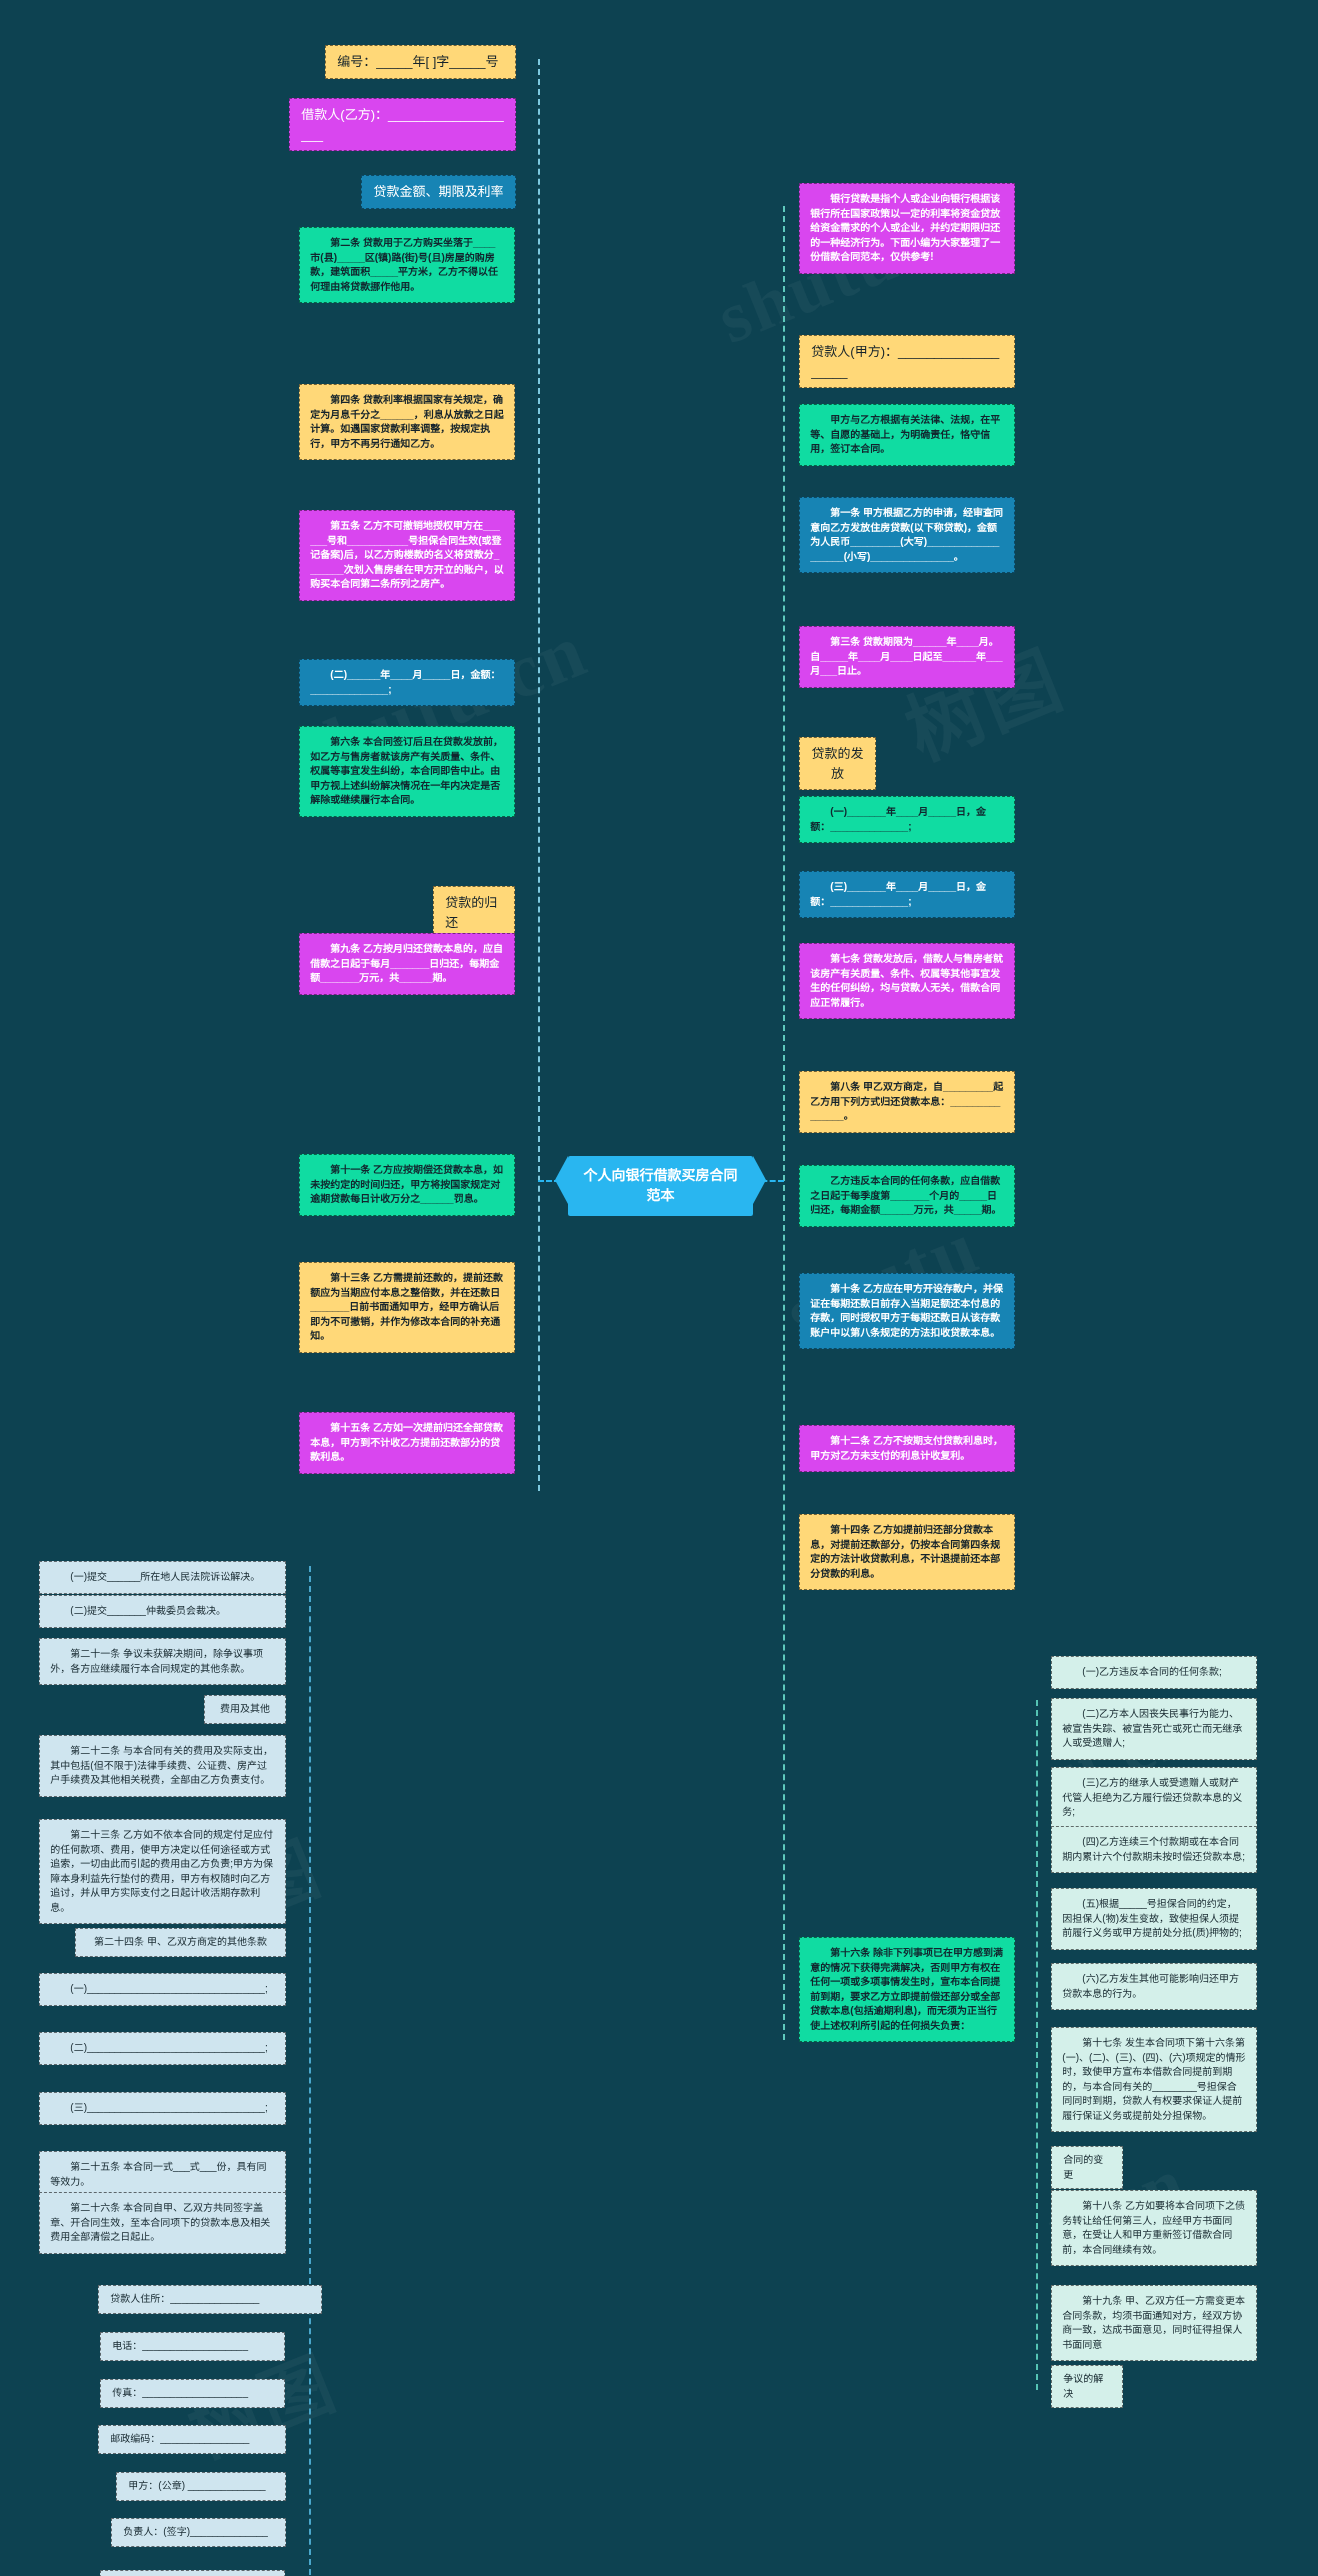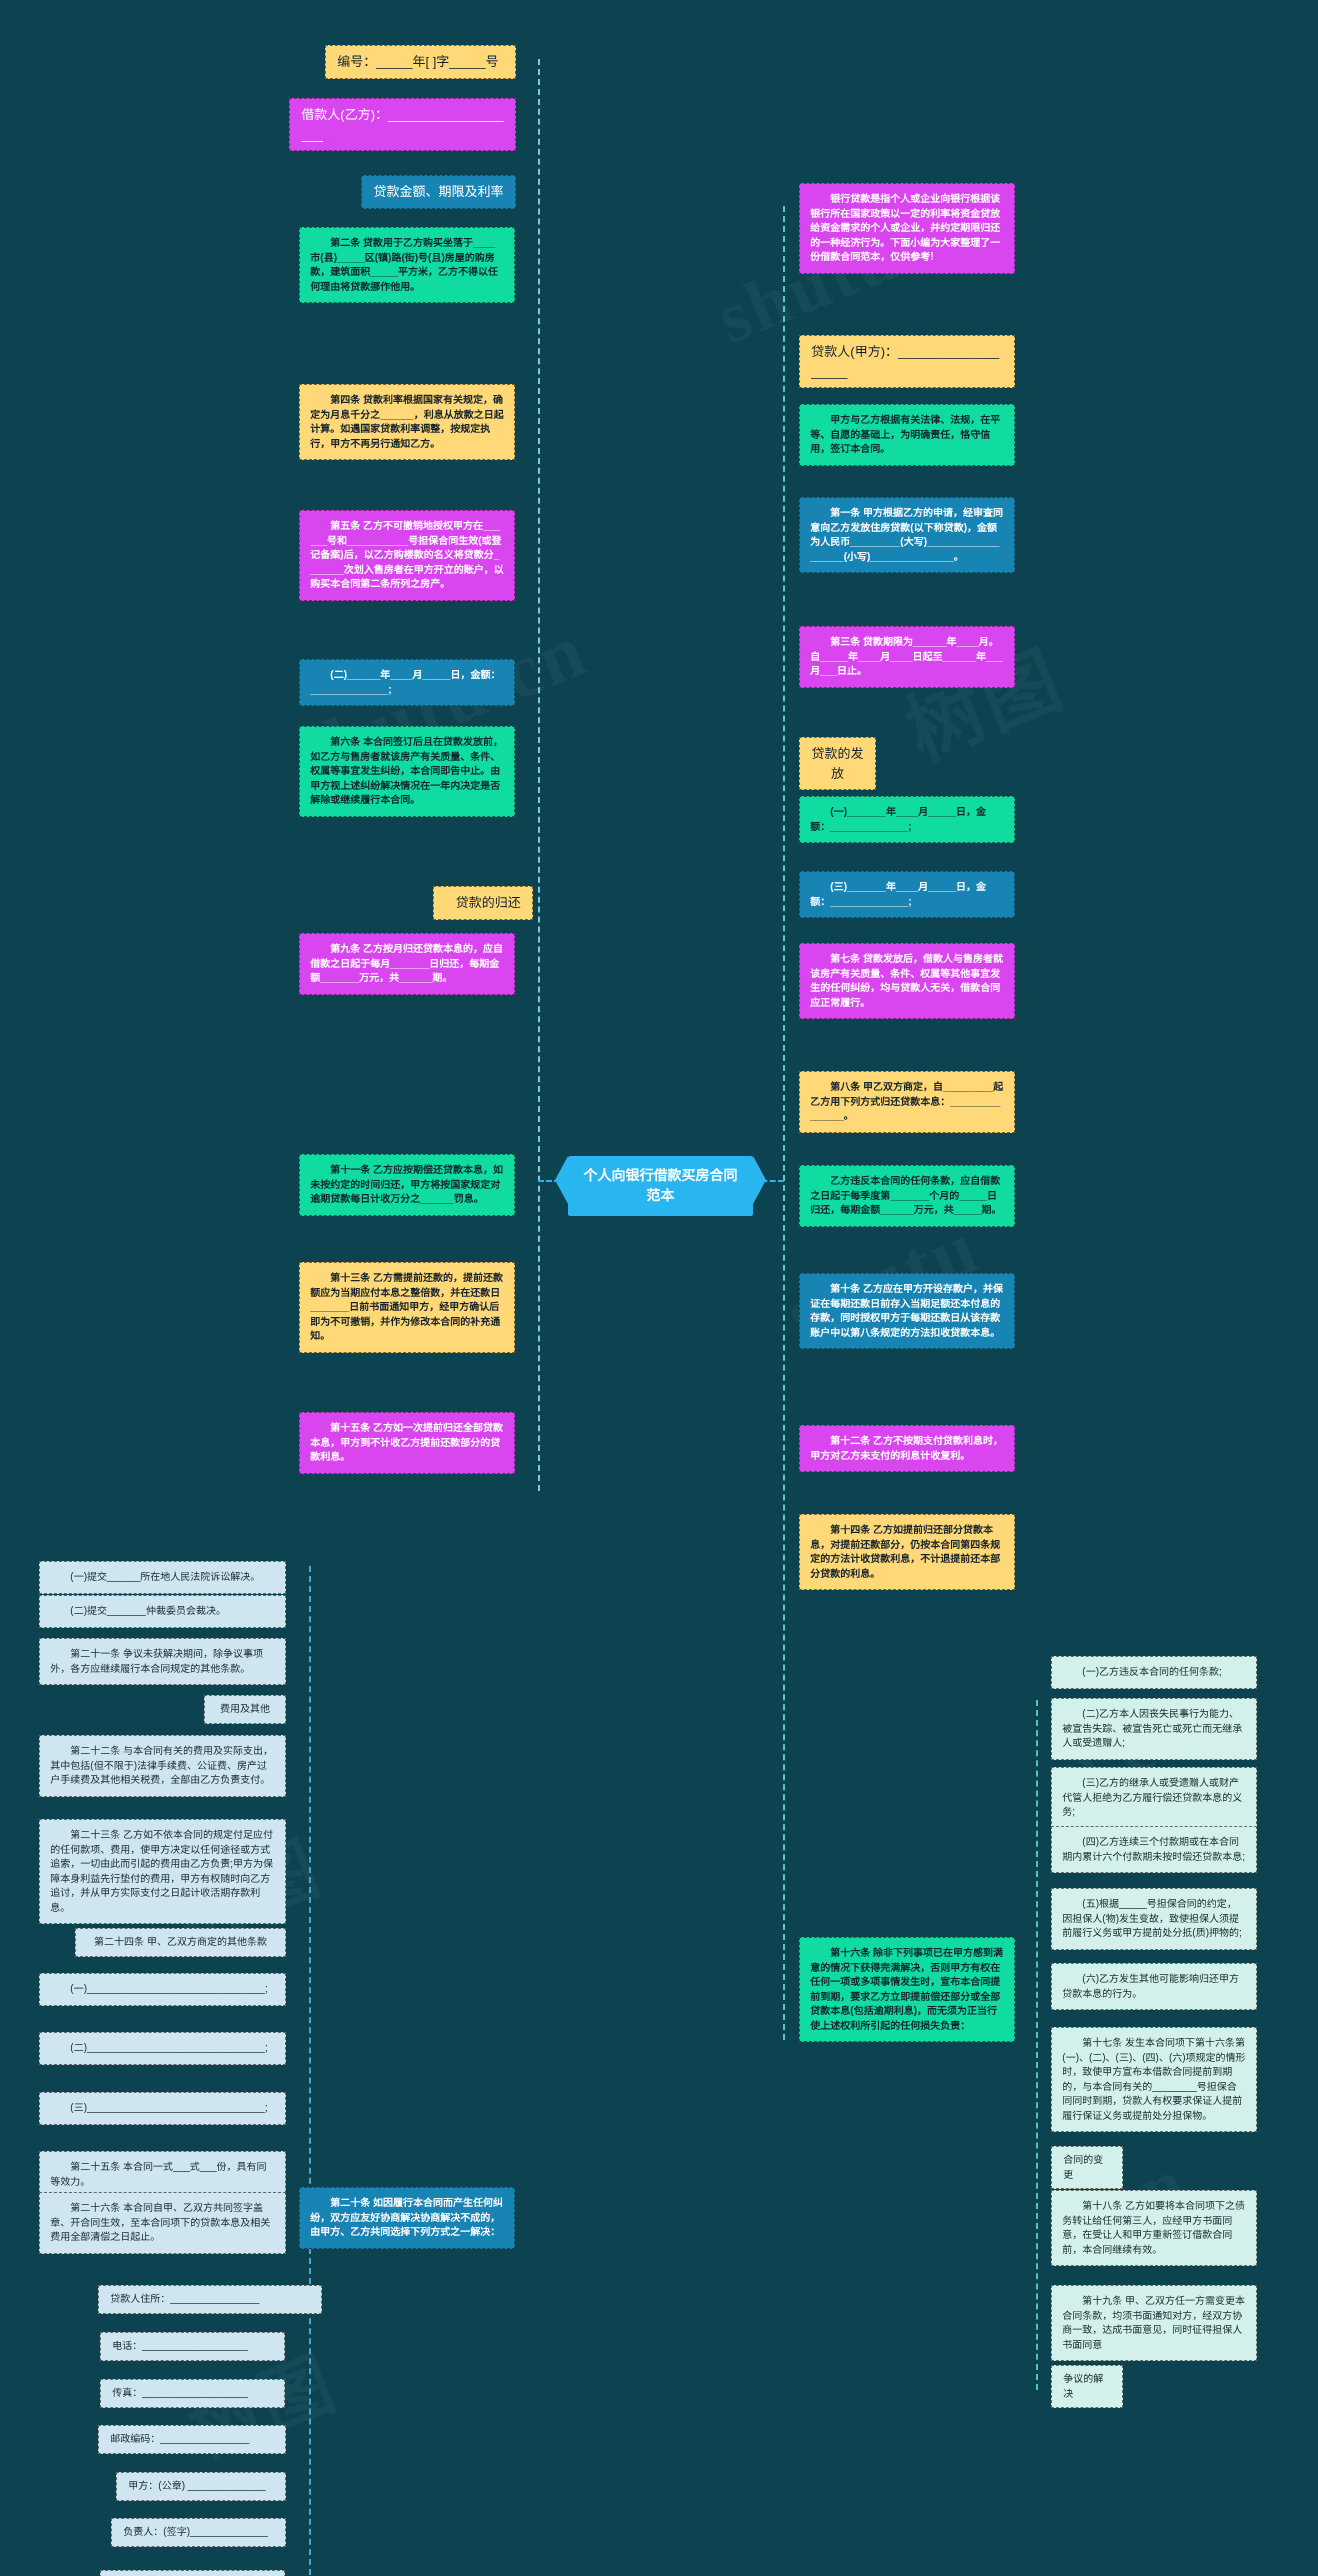--- a/index.html
+++ b/index.html
@@ -134,21 +134,21 @@
   <div class="node tiny c-green" style="left:299px;top:227px;width:216px;">第二条 贷款用于乙方购买坐落于____市(县)_____区(镇)路(街)号(且)房屋的购房款，建筑面积_____平方米，乙方不得以任何理由将贷款挪作他用。</div>
 
   <div class="node tiny c-yellow" style="left:299px;top:384px;width:216px;">第四条 贷款利率根据国家有关规定，确定为月息千分之______，利息从放款之日起计算。如遇国家贷款利率调整，按规定执行，甲方不再另行通知乙方。</div>
 
   <div class="node tiny c-pink" style="left:299px;top:510px;width:216px;">第五条 乙方不可撤销地授权甲方在______号和___________号担保合同生效(或登记备案)后，以乙方购楼款的名义将贷款分_______次划入售房者在甲方开立的账户，以购买本合同第二条所列之房产。</div>
 
   <div class="node tiny c-blue" style="left:299px;top:659px;width:216px;">(二)______年____月_____日，金额：______________;</div>
 
   <div class="node tiny c-green" style="left:299px;top:726px;width:216px;">第六条 本合同签订后且在贷款发放前，如乙方与售房者就该房产有关质量、条件、权属等事宜发生纠纷，本合同即告中止。由甲方视上述纠纷解决情况在一年内决定是否解除或继续履行本合同。</div>
 
-  <div class="node small c-yellow" style="left:433px;top:886px;width:100px;text-align:right;">贷款的归还</div>
+  <div class="node small c-yellow" style="left:433px;top:886px;width:82px;text-align:left;">贷款的归还</div>
 
   <div class="node tiny c-pink" style="left:299px;top:933px;width:216px;">第九条 乙方按月归还贷款本息的，应自借款之日起于每月_______日归还，每期金额_______万元，共______期。</div>
 
 
   <div class="node tiny c-green" style="left:299px;top:1154px;width:216px;">第十一条 乙方应按期偿还贷款本息，如未按约定的时间归还，甲方将按国家规定对逾期贷款每日计收万分之______罚息。</div>
 
   <div class="node tiny c-yellow" style="left:299px;top:1262px;width:216px;">第十三条 乙方需提前还款的，提前还款额应为当期应付本息之整倍数，并在还款日_______日前书面通知甲方，经甲方确认后即为不可撤销，并作为修改本合同的补充通知。</div>
 
   <div class="node tiny c-pink" style="left:299px;top:1412px;width:216px;">第十五条 乙方如一次提前归还全部贷款本息，甲方到不计收乙方提前还款部分的贷款利息。</div>
 
@@ -235,16 +235,15 @@
   <div class="node mini c-ice small" style="left:100px;top:2379px;width:185px;">传真：___________________</div>
 
   <div class="node mini c-ice small" style="left:98px;top:2425px;width:188px;">邮政编码：________________</div>
 
   <div class="node mini c-ice small" style="left:116px;top:2472px;width:170px;">甲方：(公章) ______________</div>
 
   <div class="node mini c-ice small" style="left:111px;top:2518px;width:175px;">负责人：(签字)______________</div>
 
   <div class="node mini c-ice small" style="left:100px;top:2570px;width:185px;text-align:center;">______年_____月_____日</div>
 
-  <div class="node tiny c-blue" style="left:299px;top:2187px;width:216px;">第二十条 如因履行本合同而产生任何纠纷，双方应友好协商解决协商解决不成的，由甲方、乙方共同选择下列方式之一解决：</div>
 
 </div>
 
 
 </body></html>

